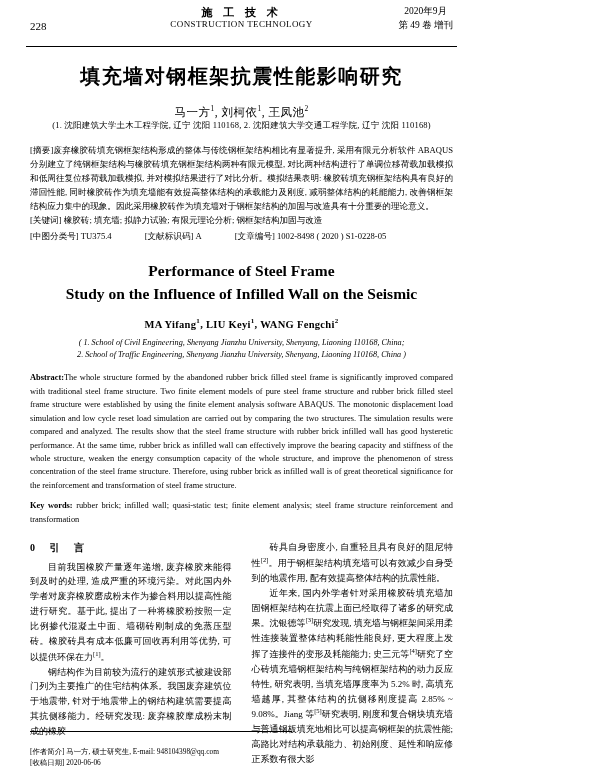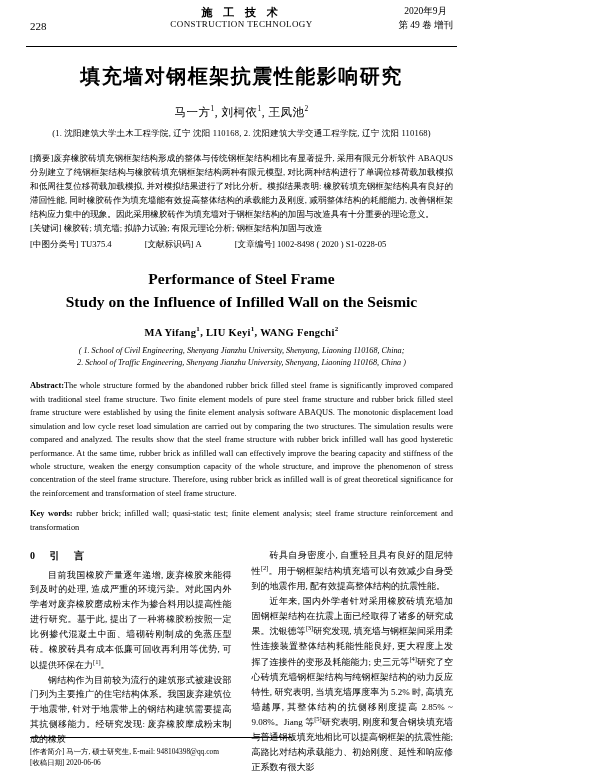--- a/index.html
+++ b/index.html
@@ -78,21 +78,20 @@
     font-family: "Liberation Serif", serif;
   }
   .authors-cn {
     font-size: 11.5px;
     margin-top: 14px;
     letter-spacing: 0.5px;
   }
   .authors-cn sup { font-size: 7.5px; }
   .affil-cn {
     font-size: 8.5px;
-    margin-top: 8px;
     letter-spacing: 0.2px;
   }
 
   
   .abs-zone {
     margin: 12px 30px 0 30px;
     font-size: 8.6px;
     line-height: 1.62;
     text-align: justify;
   }
@@ -167,21 +166,21 @@
 
   
   .footer {
     position: absolute;
     left: 30px;
     bottom: 8px;
     width: 262px;
     font-size: 7.4px;
     line-height: 1.5;
     border-top: 0.8px solid #000;
-    padding-top: 8px;
+    padding-top: 14px;
   }
 </style>
 </head>
 <body>
 
 <div class="page">
 
   <div class="header">
     <div class="header-center">
       <div class="hdr-cn">施 工 技 术</div>

